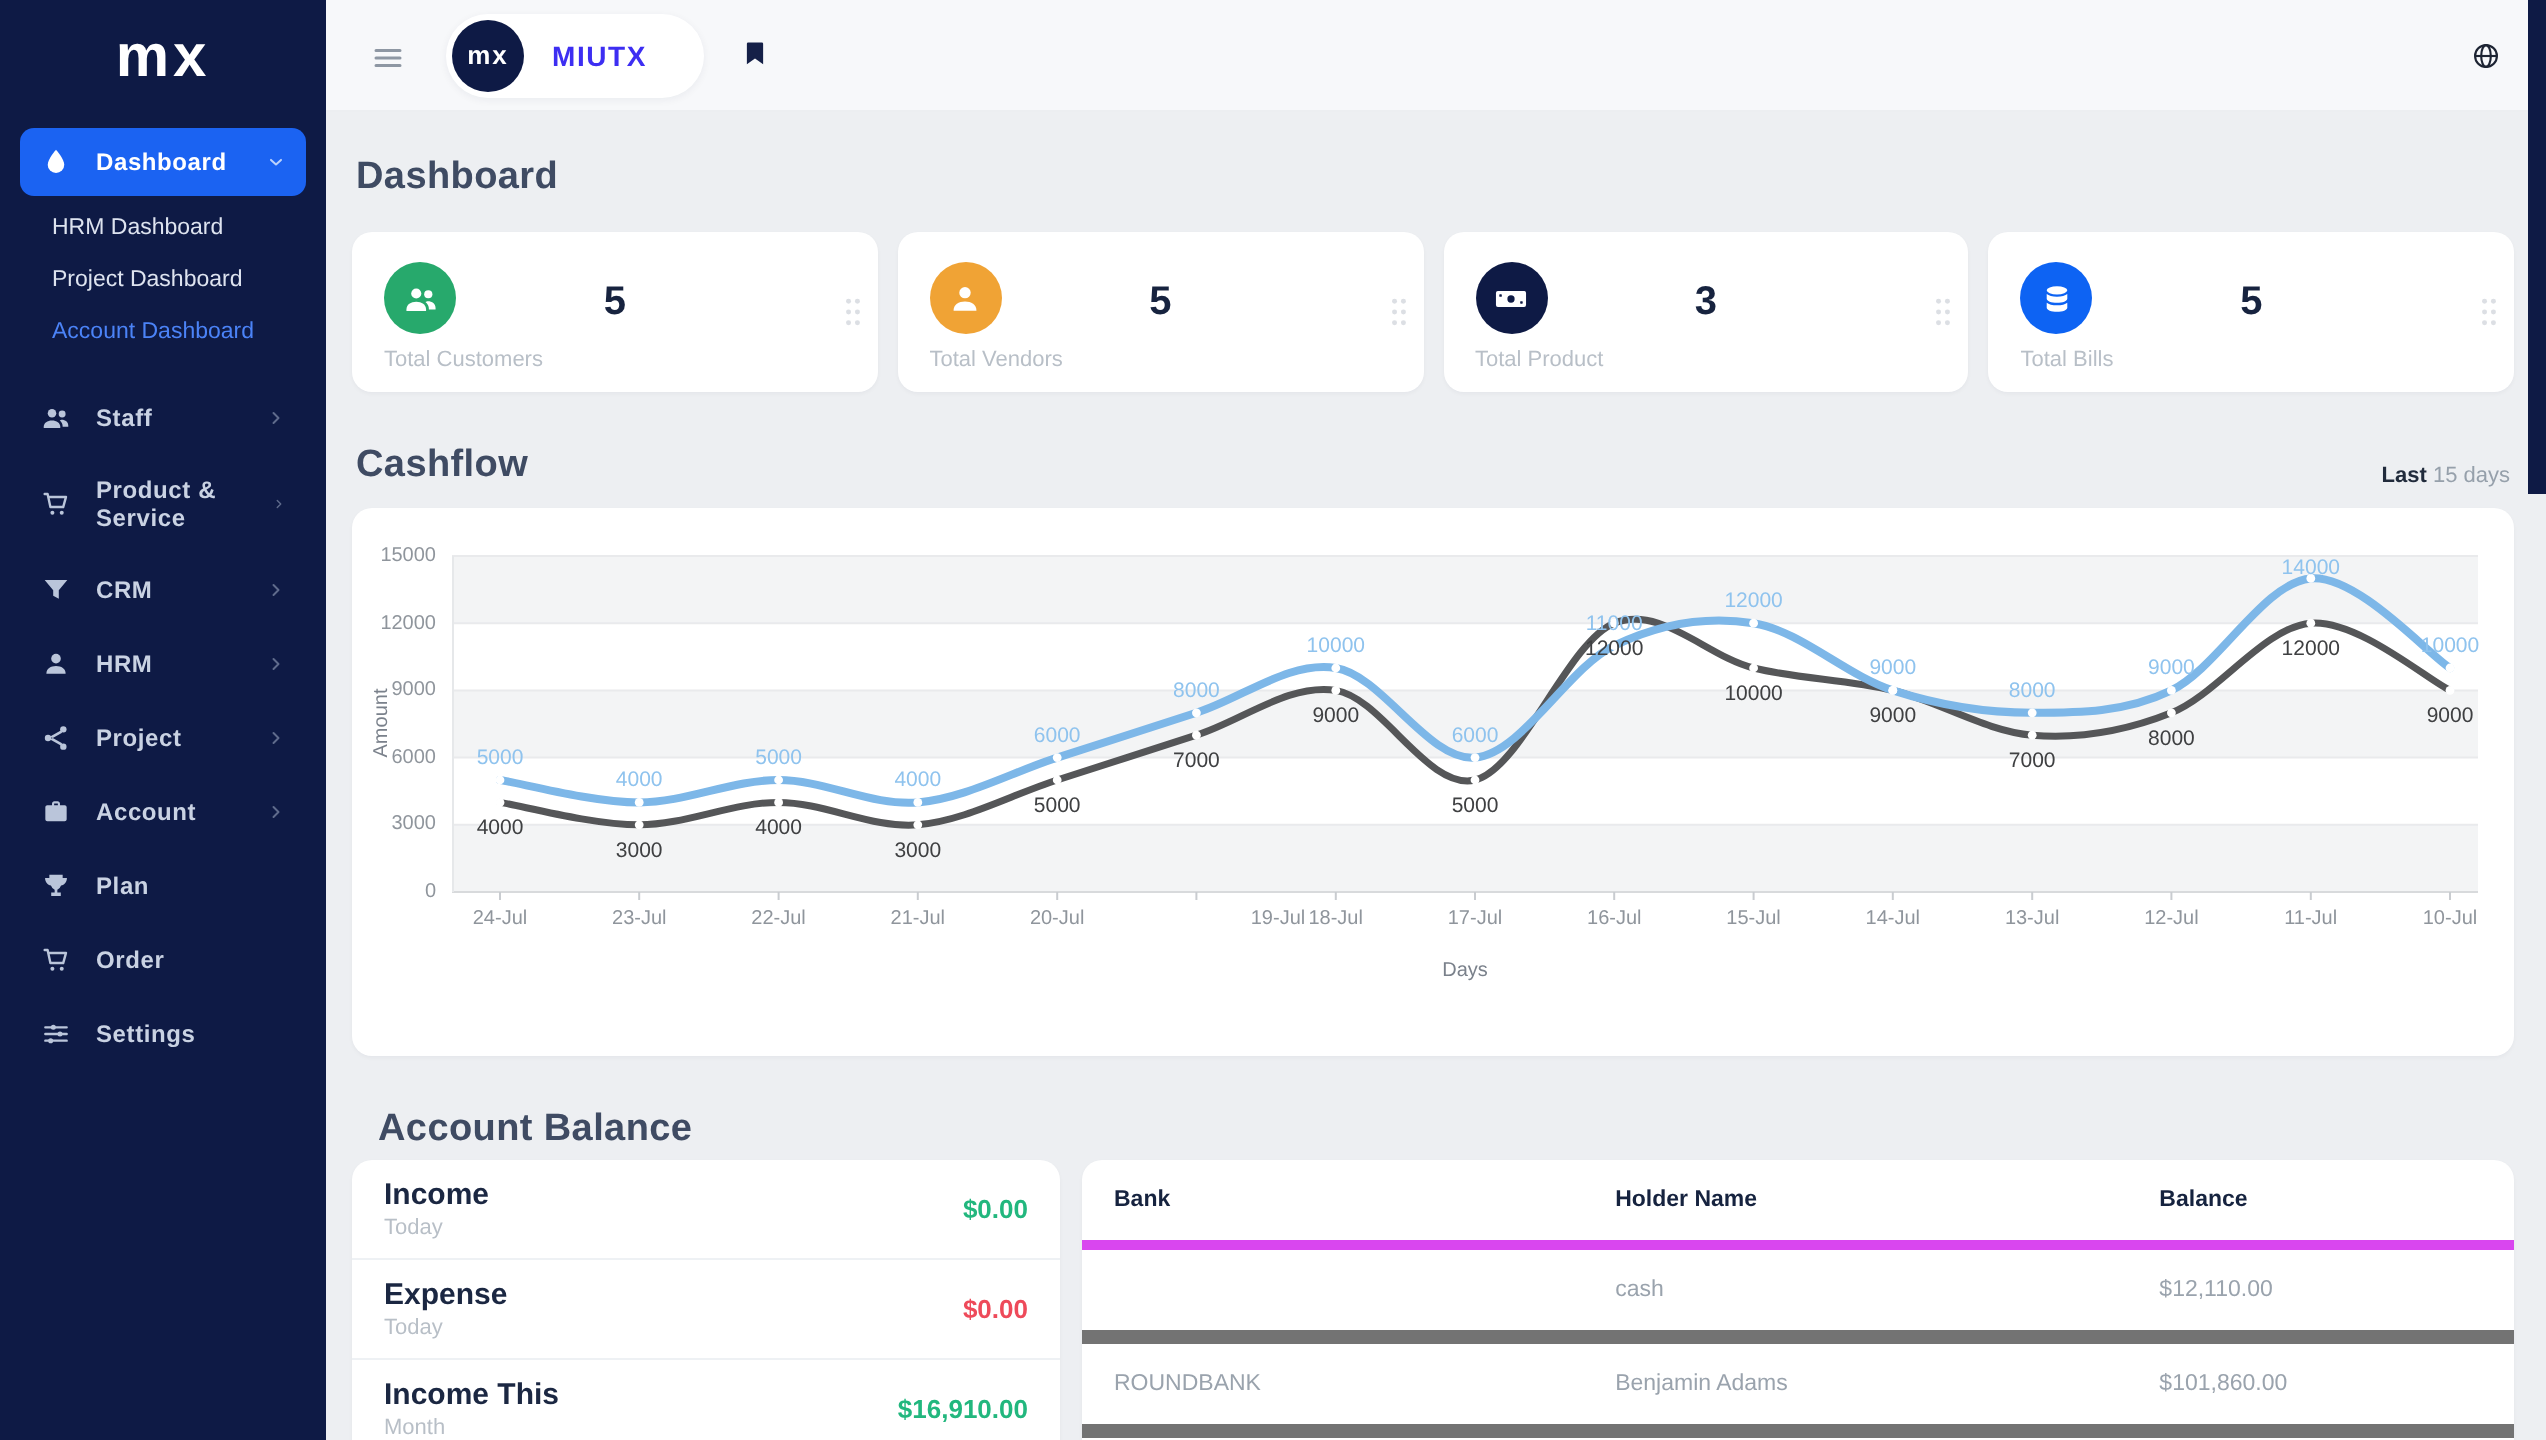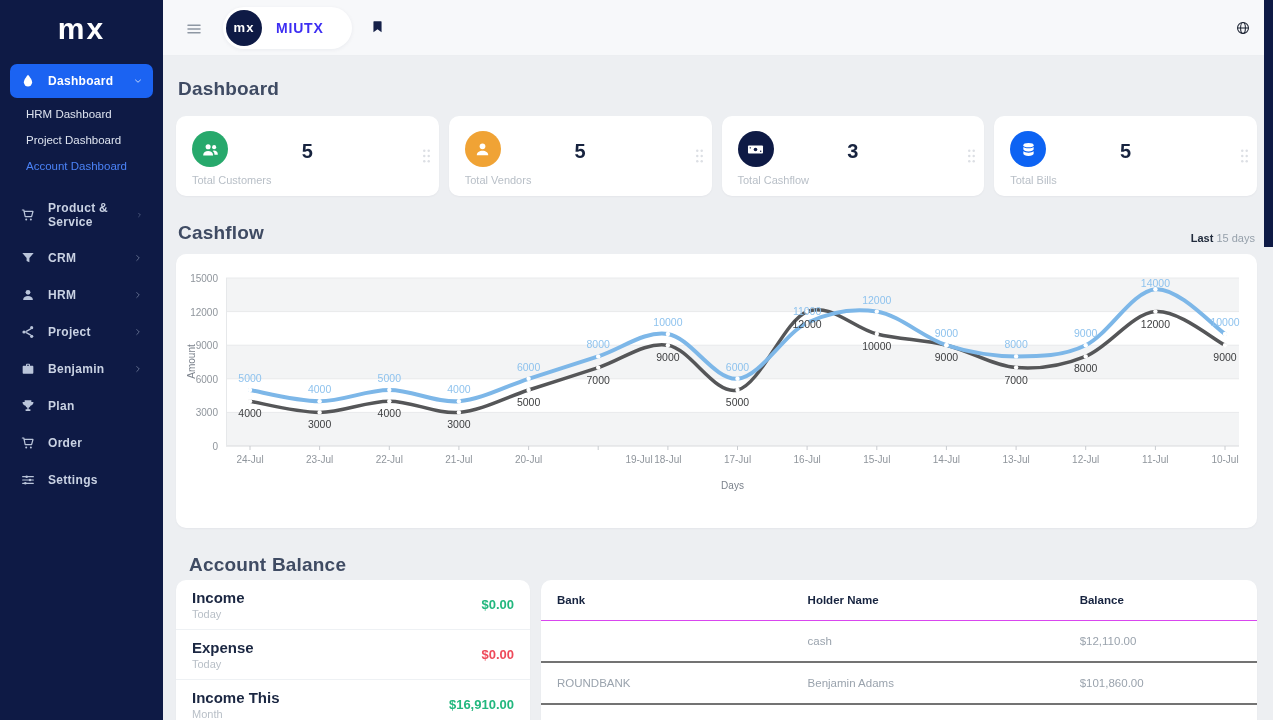--- a/index.html
+++ b/index.html
@@ -66,22 +66,22 @@
   
   .bottom { display:grid; grid-template-columns:354px 1fr; gap:11px; margin-top:4px; }
   .card { background:#fff; border-radius:10px; box-shadow:0 1px 2px rgba(20,30,60,.04); min-height:200px; overflow:hidden; }
   .ie-row { display:flex; justify-content:space-between; align-items:center; padding:9px 16px; min-height:48px;
             border-bottom:1px solid #eef1f4; }
   .ie-label { font-size:15px; font-weight:700; color:#1b2742; }
   .ie-sub { font-size:11px; color:#b8bfc7; margin-top:2px; }
   .ie-val { font-size:13px; font-weight:700; }
 
   table.ab { width:100%; border-collapse:collapse; }
-  table.ab th { text-align:left; font-size:11.5px; color:#16233f; font-weight:700; padding:14px 16px; border-bottom:1px solid #d946ef;margin-top:39px; }
-  table.ab td { font-size:11.5px; color:#9aa3ad; padding:14px 16px; border-bottom:2px solid #737373; }
+  table.ab th { text-align:left; font-size:11.5px; color:#16233f; font-weight:700; padding:14px 16px; border-bottom:5px solid #d946ef;margin-top:39px; }
+  table.ab td { font-size:11.5px; color:#9aa3ad; padding:14px 16px; border-bottom:7px solid #737373; }
   th.c1,td.c1 { width:35%; } th.c2,td.c2 { width:38%; } th.c3,td.c3 { width:27%; }
 
   
   .scroll-thumb { position:absolute; right:0; top:0; width:9px; height:247px; background:#0e1a45; z-index:10; cursor:grab; }
 </style>
 </head>
 <body>
 
 <nav class="sidebar">
   <div class="logo">mx</div>
@@ -98,20 +98,36 @@
             <path d="M6 9.5l6 5.5 6-5.5"></path>
           </svg>
         </span>
       </div>
       <a class="sub">HRM Dashboard</a>
       <a class="sub">Project Dashboard</a>
       <a class="sub active">Account Dashboard</a>
       <div class="side-gap"></div>
       <div class="side-item">
         <span class="ic">
+          <svg viewBox="0 0 24 24" fill="currentColor">
+            <circle cx="9" cy="8.5" r="3.2"></circle>
+            <path d="M2.8 18.6c0-3 2.8-4.8 6.2-4.8s6.2 1.8 6.2 4.8v.9H2.8z"></path>
+            <circle cx="16.6" cy="9" r="2.6"></circle>
+            <path d="M16 13.4c3-.1 5.2 1.6 5.2 4.3v.9h-4.2c0-2.1-.7-3.6-2.2-4.7z"></path>
+          </svg>
+        </span>
+        <span>Staff</span>
+        <span class="chev">
+          <svg viewBox="0 0 24 24" fill="none" stroke="currentColor" stroke-width="2.4" stroke-linecap="round" stroke-linejoin="round">
+            <path d="M9 6l6 6-6 6"></path>
+          </svg>
+        </span>
+      </div>
+      <div class="side-item">
+        <span class="ic">
           <svg viewBox="0 0 24 24" fill="none" stroke="currentColor" stroke-width="1.8" stroke-linecap="round" stroke-linejoin="round">
             <path d="M3.5 4.5h2.2l2.1 9.8h9.6l2.1-7.6H6.4"></path>
             <circle cx="9.3" cy="18.6" r="1.5" fill="currentColor" stroke="none"></circle>
             <circle cx="16.3" cy="18.6" r="1.5" fill="currentColor" stroke="none"></circle>
           </svg>
         </span>
         <span>Product &amp; Service</span>
         <span class="chev">
           <svg viewBox="0 0 24 24" fill="none" stroke="currentColor" stroke-width="2.4" stroke-linecap="round" stroke-linejoin="round">
             <path d="M9 6l6 6-6 6"></path>
@@ -160,21 +176,21 @@
             <path d="M9 6l6 6-6 6"></path>
           </svg>
         </span>
       </div>
       <div class="side-item">
         <span class="ic">
           <svg viewBox="0 0 24 24" fill="currentColor">
             <path d="M9 7V5.8C9 4.8 9.8 4 10.8 4h2.4c1 0 1.8.8 1.8 1.8V7h3.5c.8 0 1.5.7 1.5 1.5v9c0 .8-.7 1.5-1.5 1.5h-13C4.7 19 4 18.3 4 17.5v-9C4 7.7 4.7 7 5.5 7H9zm1.6 0h2.8V5.9c0-.2-.1-.3-.3-.3h-2.2c-.2 0-.3.1-.3.3V7z"></path>
           </svg>
         </span>
-        <span>Benjamin</span>
+        <span>Account</span>
         <span class="chev">
           <svg viewBox="0 0 24 24" fill="none" stroke="currentColor" stroke-width="2.4" stroke-linecap="round" stroke-linejoin="round">
             <path d="M9 6l6 6-6 6"></path>
           </svg>
         </span>
       </div>
       <div class="side-item">
         <span class="ic">
           <svg viewBox="0 0 24 24" fill="currentColor">
             <path d="M7 3.5h10V6h3.2c0 3-1.9 5.2-4.4 5.6A5.6 5.6 0 0 1 13 14.8v2h2.6v2.7H8.4v-2.7H11v-2a5.6 5.6 0 0 1-2.8-3.2C5.7 11.2 3.8 9 3.8 6H7V3.5z"></path>
@@ -269,21 +285,21 @@
       <div class="stat-card">
         <span class="stat-icon" style="background:#0e1a45">
           <svg viewBox="0 0 24 24">
             <rect x="2.5" y="7" width="19" height="10" rx="1.2" fill="currentColor"></rect>
             <circle cx="12" cy="12" r="2.3" fill="#0e1a45"></circle>
             <rect x="4.6" y="9" width="1.6" height="1.6" rx=".4" fill="#0e1a45"></rect>
             <rect x="17.8" y="13.4" width="1.6" height="1.6" rx=".4" fill="#0e1a45"></rect>
           </svg>
         </span>
         <span class="stat-value">3</span>
-        <span class="stat-label">Total Cashflow</span>
+        <span class="stat-label">Total Product</span>
         <span class="grip"><svg viewBox="0 0 12 18" fill="currentColor">
             <circle cx="3.5" cy="3" r="1.4"></circle>
             <circle cx="8.5" cy="3" r="1.4"></circle>
             <circle cx="3.5" cy="9" r="1.4"></circle>
             <circle cx="8.5" cy="9" r="1.4"></circle>
             <circle cx="3.5" cy="15" r="1.4"></circle>
             <circle cx="8.5" cy="15" r="1.4"></circle>
           </svg></span>
       </div>
       <div class="stat-card">

